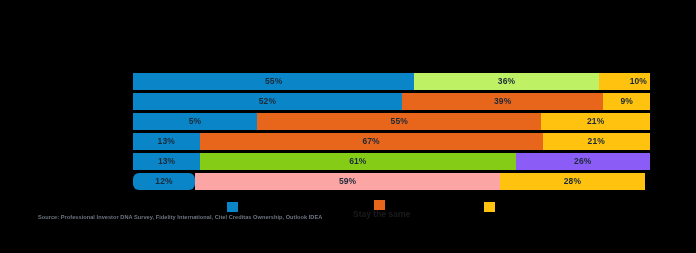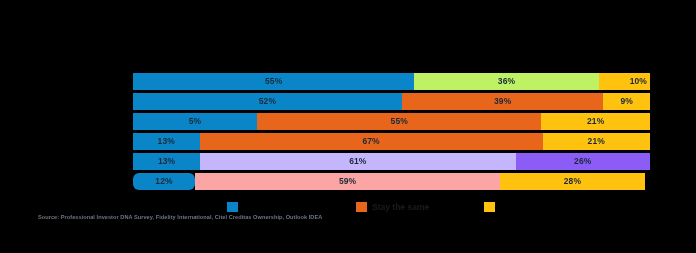--- a/index.html
+++ b/index.html
@@ -212,21 +212,21 @@
           <span class="seg-label">67%</span>
         </div>
         <div class="seg" style="background: rgb(255, 194, 14); width: 21%;">
           <span class="seg-label">21%</span>
         </div>
       </div>
       <div class="bar-row">
         <div class="seg" style="background: rgb(10, 134, 200); width: 13%;">
           <span class="seg-label">13%</span>
         </div>
-        <div class="seg" style="background: #c4b5fd; width: 61%;">
+        <div class="seg" style="background: #84cc16; width: 61%;">
           <span class="seg-label">61%</span>
         </div>
         <div class="seg" style="background: #8b5cf6; width: 26%;">
           <span class="seg-label">26%</span>
         </div>
       </div>
       <div class="bar-row">
         <div class="seg" style="background: rgb(10, 134, 200); width: 12%; border-radius: 6px;">
           <span class="seg-label">12%</span>
         </div>
@@ -237,21 +237,21 @@
           <span class="seg-label">28%</span>
         </div>
       </div>
     </div>
 
   <div id="legend">
       <div class="legend-item" style="left: 94px;">
         <span class="legend-swatch" style="background: rgb(10, 134, 200);"></span>
         <span class="legend-text" style="color: rgb(0, 0, 0);"></span>
       </div>
-      <div class="legend-item" style="left: 223px;">
+      <div class="legend-item" style="left: 215px; flex-direction: column;">
         <span class="legend-swatch" style="background: rgb(232, 101, 28);"></span>
         <span class="legend-text" style="color: rgb(27, 27, 27);">Stay the same</span>
       </div>
       <div class="legend-item" style="left: 351px;">
         <span class="legend-swatch" style="background: rgb(255, 194, 14);"></span>
         <span class="legend-text" style="color: rgb(0, 0, 0);"></span>
       </div>
     </div>
 
   <div id="source-note">Source: Professional Investor DNA Survey, Fidelity International, Citel Creditas Ownership, Outlook IDEA</div>

